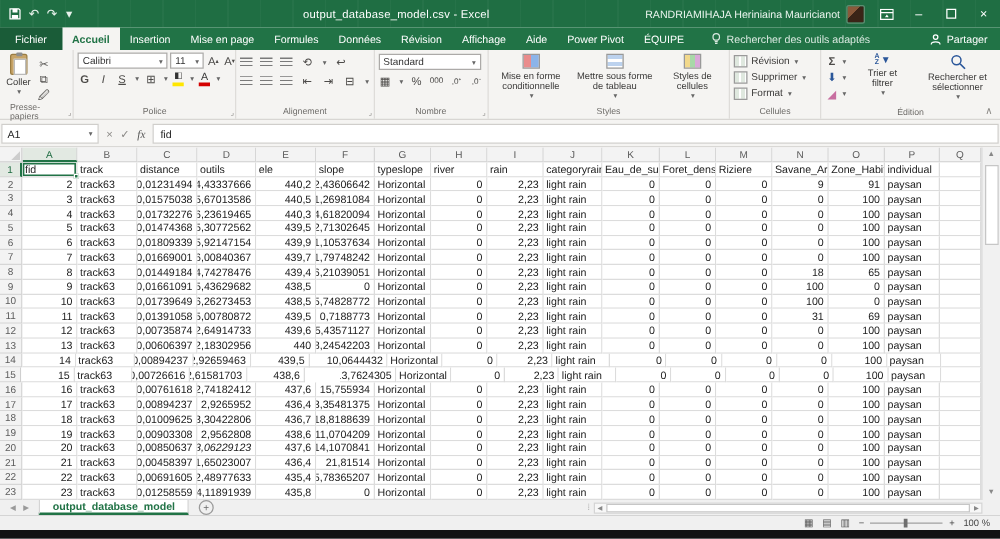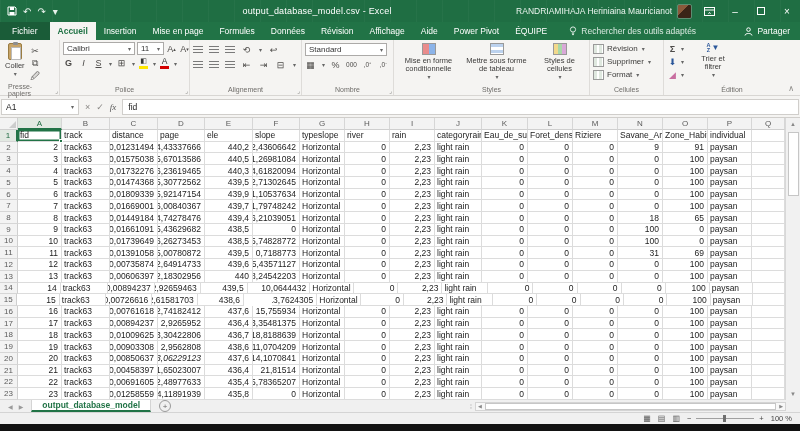--- a/index.html
+++ b/index.html
@@ -343,20 +343,30 @@
           <span style="display:flex;align-items:center;gap:1px;margin-bottom:2px">
               <span class="sortico">
                 <span>A</span>
                 <span>Z</span>
               </span>
               <span style="color:#2b579a;font-size:8px">▼</span>
             </span>
           <span>Trier et filtrer</span>
           <span class="caret">▾</span>
         </div>
+        <div class="bigbtn" style="width:62px">
+          <span style="margin-bottom:2px">
+            <svg width="13" height="13" viewBox="0 0 13 13">
+                <circle cx="5.2" cy="5.2" r="3.6" fill="none" stroke="#2b579a" stroke-width="1.2"></circle>
+                <line x1="8" y1="8" x2="12" y2="12" stroke="#2b579a" stroke-width="1.4"></line>
+              </svg>
+          </span>
+          <span>Rechercher et sélectionner</span>
+          <span class="caret">▾</span>
+        </div>
       </div>
       <div class="rg-label">
           <span>Édition</span>
         </div>
     </div>
     <span class="launcher" style="right:6px;bottom:2px;font-size:8px">∧</span>
   </div>
 
   <div class="fbar">
     <span class="namebox">
@@ -392,21 +402,21 @@
           <div class="colhead" style="width: 45px;">O</div>
           <div class="colhead" style="width: 44px;">P</div>
           <div class="colhead" style="width: 33px;">Q</div>
         </div>
       <div>
           <div class="grow">
             <div class="rowhead hl">1</div>
             <div class="gcell a-left sel" style="width: 44px;">fid<div class="handle"></div></div>
             <div class="gcell a-left" style="width: 48px;">track</div>
             <div class="gcell a-left" style="width: 48px;">distance</div>
-            <div class="gcell a-left" style="width: 47px;">page</div>
+            <div class="gcell a-left" style="width: 47px;">outils</div>
             <div class="gcell a-left" style="width: 48px;">ele</div>
             <div class="gcell a-left" style="width: 47px;">slope</div>
             <div class="gcell a-left" style="width: 45px;">typeslope</div>
             <div class="gcell a-left" style="width: 45px;">river</div>
             <div class="gcell a-left" style="width: 45px;">rain</div>
             <div class="gcell a-left" style="width: 47px;">categoryrain</div>
             <div class="gcell a-left" style="width: 46px;">Eau_de_surf</div>
             <div class="gcell a-left" style="width: 45px;">Foret_dense</div>
             <div class="gcell a-left" style="width: 45px;">Riziere</div>
             <div class="gcell a-left" style="width: 45px;">Savane_Arbo</div>

